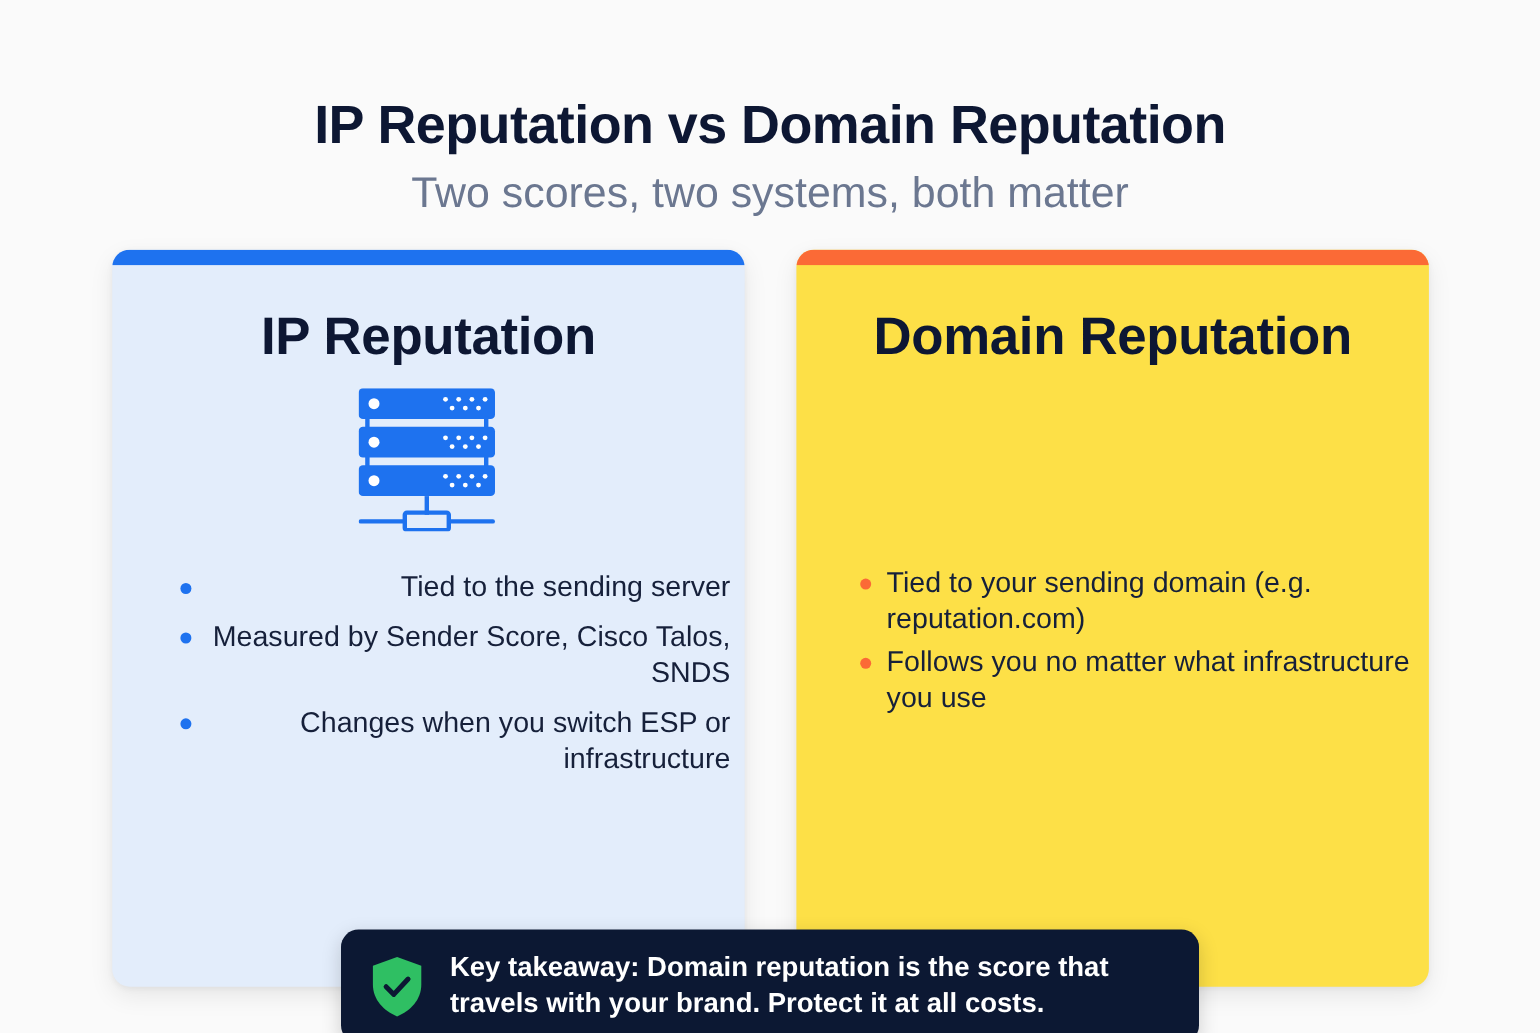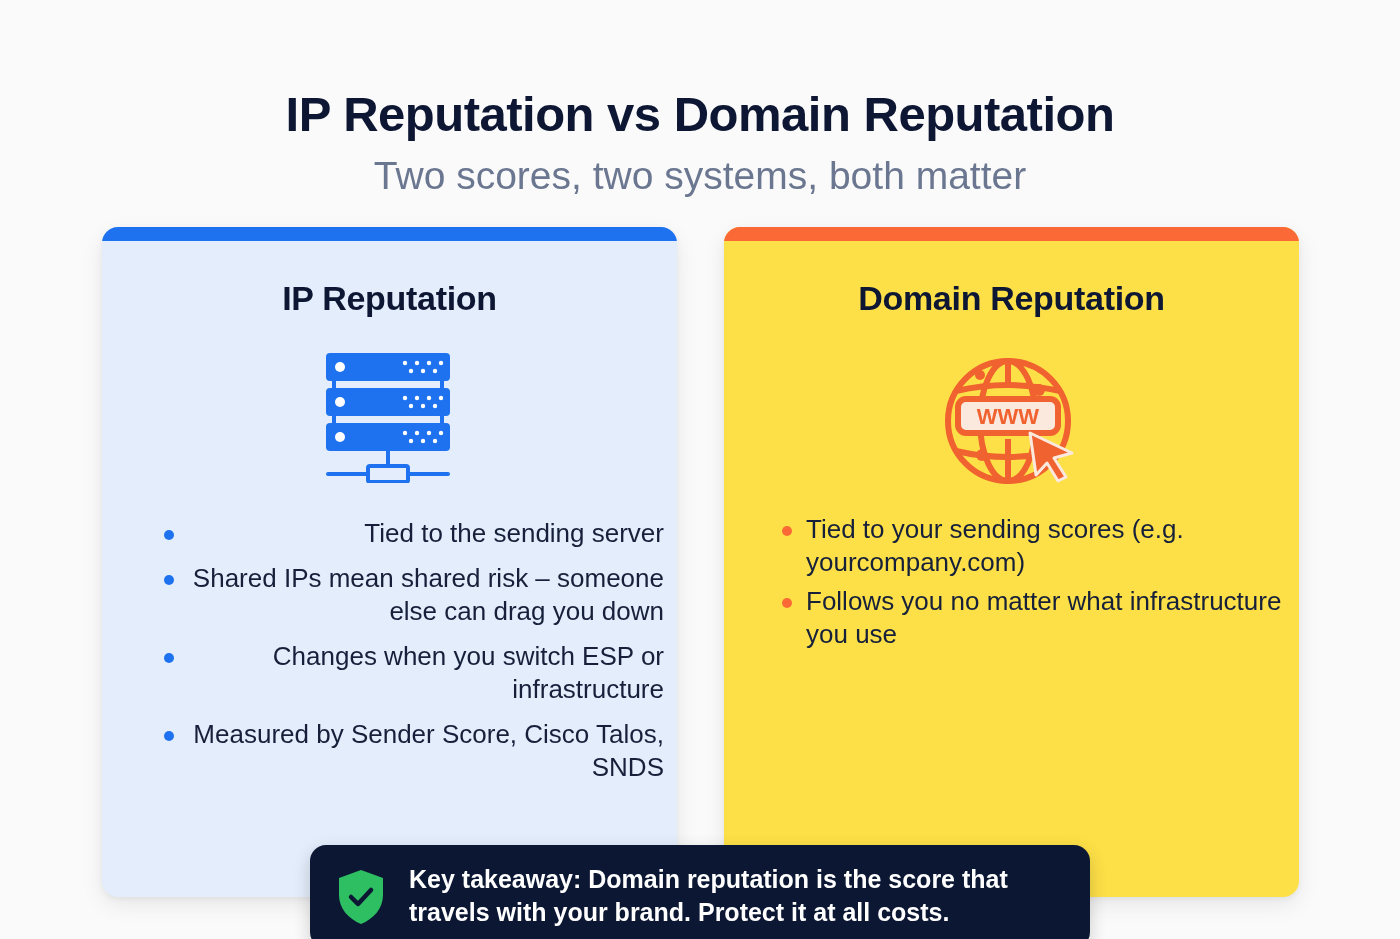--- a/index.html
+++ b/index.html
@@ -31,21 +31,21 @@
       overflow: hidden;
     }
     .card .topbar { position: absolute; left: 0; top: 0; width: 100%; height: 14px; }
     .card-ip { left: 102px; background: #e3edfb; }
     .card-ip .topbar { background: #1e72ef; }
     .card-domain { left: 724px; background: #fde047; }
     .card-domain .topbar { background: #fb6a36; }
 
     .card-title {
       position: absolute; left: 0; top: 52px; width: 100%;
-      text-align: center; font-size: 34px; font-weight: 700;
+      text-align: center; font-size: 48px; font-weight: 700;
       color: #0d1733; letter-spacing: -0.3px;
     }
     .card-icon { position: absolute; }
     .card-ip .card-icon { left: 224px; top: 126px; width: 126px; height: 130px; }
     .card-domain .card-icon { left: 220px; top: 130px; width: 135px; height: 130px; }
 
     .bullets { position: absolute; list-style: none; }
     .card-ip .bullets { left: 62px; top: 290px; width: 500px; }
     .card-domain .bullets { left: 58px; top: 286px; width: 500px; }
     .bullets li {
@@ -122,51 +122,30 @@
             <circle cx="103" cy="80" r="2.2"></circle>
             <circle cx="115" cy="80" r="2.2"></circle>
           <circle cx="85" cy="88" r="2.2"></circle>
             <circle cx="97" cy="88" r="2.2"></circle>
             <circle cx="109" cy="88" r="2.2"></circle>
         </g>
       </svg>
     </div>
     <ul class="bullets">
       <li><span class="dot"></span><span>Tied to the sending server</span></li>
-      <li><span class="dot"></span><span>Shared IPs mean shared risk – someone else can drag you down</span></li>
+      <li><span class="dot"></span><span>Measured by Sender Score, Cisco Talos, SNDS</span></li>
       <li><span class="dot"></span><span>Changes when you switch ESP or infrastructure</span></li>
-      <li><span class="dot"></span><span>Measured by Sender Score, Cisco Talos, SNDS</span></li>
     </ul>
   </section>
 
   <section class="card card-domain">
     <div class="topbar"></div>
     <h2 class="card-title">Domain Reputation</h2>
-    <div class="card-icon">
-      <svg viewBox="0 0 135 130" width="135" height="130">
-        <g fill="none" stroke="#f0622f" stroke-width="6">
-          <circle cx="64" cy="64" r="60"></circle>
-          <ellipse cx="64" cy="64" rx="28" ry="60"></ellipse>
-          <line x1="64" y1="4" x2="64" y2="30"></line>
-          <line x1="64" y1="82" x2="64" y2="124"></line>
-          <path d="M12 34 Q64 22 116 34"></path>
-          <path d="M12 94 Q64 106 116 94"></path>
-          <rect x="14" y="42" width="100" height="34" rx="8" fill="#fce9de"></rect>
-        </g>
-        <g fill="#f0622f">
-          <circle cx="36" cy="18" r="5"></circle>
-          <circle cx="95" cy="33" r="6"></circle>
-          <circle cx="38" cy="98" r="6"></circle>
-        </g>
-        <text x="64" y="67" text-anchor="middle" font-family="Liberation Sans, sans-serif" font-weight="700" font-size="22" fill="#f0622f">WWW</text>
-        <path d="M86 76 L128 96 L110 101 L122 120 L114 124 L103 106 L92 118 Z" fill="#f0622f" stroke="#fce9de" stroke-width="3" stroke-linejoin="round"></path>
-      </svg>
-    </div>
     <ul class="bullets">
-      <li><span class="dot"></span><span>Tied to your sending scores (e.g. yourcompany.com)</span></li>
+      <li><span class="dot"></span><span>Tied to your sending domain (e.g. reputation.com)</span></li>
       <li><span class="dot"></span><span>Follows you no matter what infrastructure you use</span></li>
     </ul>
   </section>
 
   <div class="takeaway">
     <div class="shield">
       <svg viewBox="0 0 46 56" width="46" height="56">
         <path d="M23 1 L45 9 L45 26 C45 40 35 50 23 55 C11 50 1 40 1 26 L1 9 Z" fill="#2fbf63"></path>
         <path d="M13 28 L20 35 L33 21" fill="none" stroke="#0c1833" stroke-width="4.5" stroke-linecap="round" stroke-linejoin="round"></path>
       </svg>

